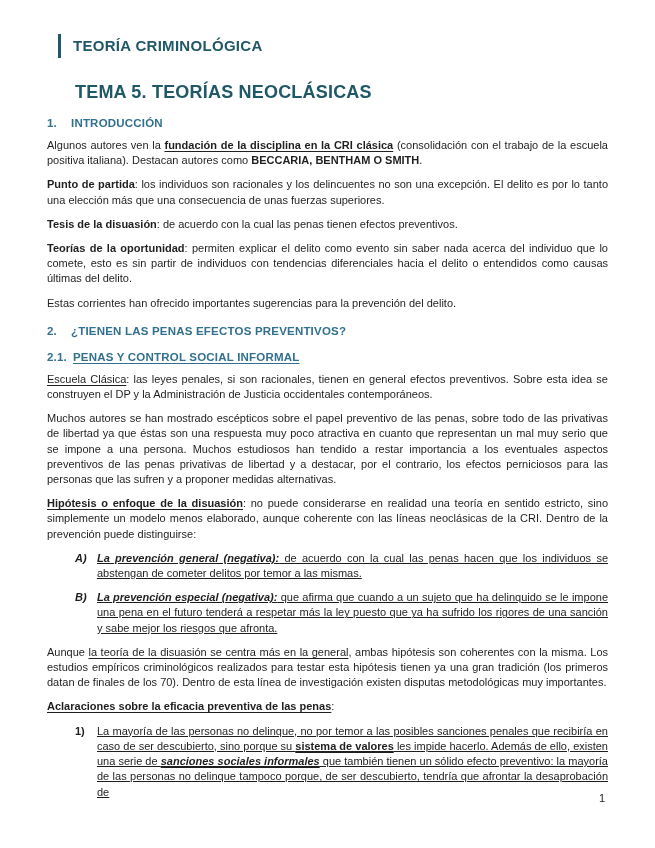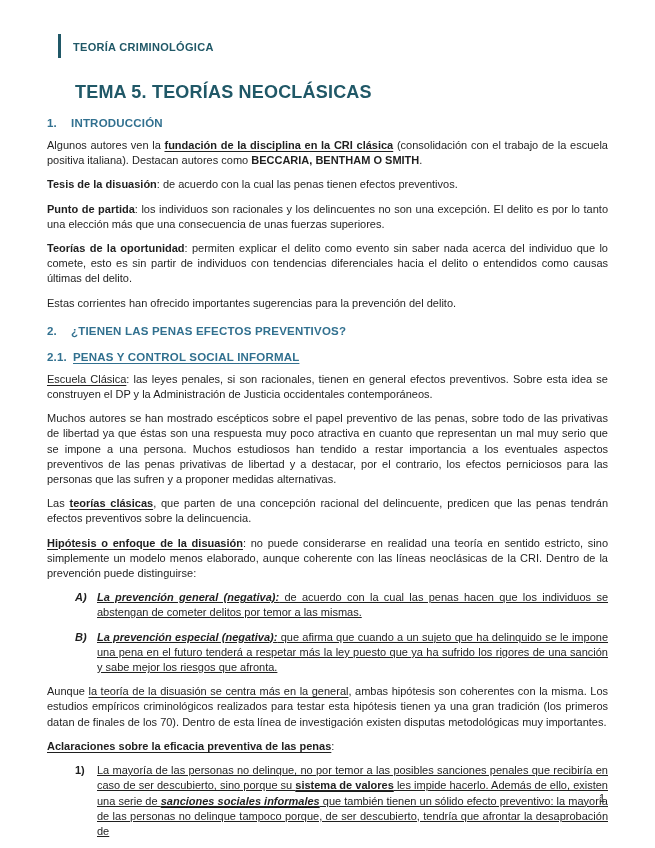--- a/index.html
+++ b/index.html
@@ -18,21 +18,21 @@
     color: var(--text, #1f1f1f);
   }
   .doc-header {
     margin-left: 11px;
     border-left: 3px solid var(--heading_dark, #205867);
     padding: 3px 0 3px 12px;
   }
   .doc-header-text {
     color: var(--heading_dark, #205867);
     font-weight: bold;
-    font-size: 11px;
+    font-size: 15px;
     letter-spacing: 0.3px;
   }
   .doc-title {
     color: var(--heading_dark, #205867);
     font-weight: bold;
     font-size: 18px;
     margin: 24px 0 0 28px;
     letter-spacing: 0.2px;
   }
   .sec-heading {
@@ -78,35 +78,34 @@
   <div class="doc-header">
     <span class="doc-header-text">TEORÍA CRIMINOLÓGICA</span>
   </div>
   <div class="doc-title">TEMA 5. TEORÍAS NEOCLÁSICAS</div>
   <div>
       <div class="sec-heading">
         <span class="h-num">1.</span>
         <span class="h-text">INTRODUCCIÓN</span>
       </div>
       <p class="para"><span>Algunos autores ven la </span><span class="b u">fundación de la disciplina en la CRI clásica</span><span> (consolidación con el trabajo de la escuela positiva italiana). Destacan autores como </span><span class="b">BECCARIA, BENTHAM O SMITH</span><span>.</span></p>
+      <p class="para"><span class="b">Punto de partida</span><span>: los individuos son racionales y los delincuentes no son una excepción. El delito es por lo tanto una elección más que una consecuencia de unas fuerzas superiores.</span></p>
       <p class="para"><span class="b">Tesis de la disuasión</span><span>: de acuerdo con la cual las penas tienen efectos preventivos.</span></p>
-      <p class="para"><span class="b">Punto de partida</span><span>: los individuos son racionales y los delincuentes no son una excepción. El delito es por lo tanto una elección más que una consecuencia de unas fuerzas superiores.</span></p>
       <p class="para"><span class="b">Teorías de la oportunidad</span><span>: permiten explicar el delito como evento sin saber nada acerca del individuo que lo comete, esto es sin partir de individuos con tendencias diferenciales hacia el delito o entendidos como causas últimas del delito.</span></p>
       <p class="para"><span>Estas corrientes han ofrecido importantes sugerencias para la prevención del delito.</span></p>
       <div class="sec-heading">
         <span class="h-num">2.</span>
         <span class="h-text">¿TIENEN LAS PENAS EFECTOS PREVENTIVOS?</span>
       </div>
       <div class="sec-heading sub">
         <span class="h-num">2.1.</span>
         <span class="h-text u">PENAS Y CONTROL SOCIAL INFORMAL</span>
       </div>
       <p class="para"><span class="u">Escuela Clásica</span><span>: las leyes penales, si son racionales, tienen en general efectos preventivos. Sobre esta idea se construyen el DP y la Administración de Justicia occidentales contemporáneos.</span></p>
       <p class="para"><span>Muchos autores se han mostrado escépticos sobre el papel preventivo de las penas, sobre todo de las privativas de libertad ya que éstas son una respuesta muy poco atractiva en cuanto que representan un mal muy serio que se impone a una persona. Muchos estudiosos han tendido a restar importancia a los eventuales aspectos preventivos de las penas privativas de libertad y a destacar, por el contrario, los efectos perniciosos para las personas que las sufren y a proponer medidas alternativas.</span></p>
-      <p class="para"><span>Las </span><span class="b u">teorías clásicas</span><span>, que parten de una concepción racional del delincuente, predicen que las penas tendrán efectos preventivos sobre la delincuencia.</span></p>
       <p class="para"><span class="b u">Hipótesis o enfoque de la disuasión</span><span>: no puede considerarse en realidad una teoría en sentido estricto, sino simplemente un modelo menos elaborado, aunque coherente con las líneas neoclásicas de la CRI. Dentro de la prevención puede distinguirse:</span></p>
       <div class="li">
         <span class="li-label i">A)</span>
         <span class="li-body"><span class="b i">La prevención general (negativa):</span><span> de acuerdo con la cual las penas hacen que los individuos se abstengan de cometer delitos por temor a las mismas.</span></span>
       </div>
       <div class="li">
         <span class="li-label i">B)</span>
         <span class="li-body"><span class="b i">La prevención especial (negativa):</span><span> que afirma que cuando a un sujeto que ha delinquido se le impone una pena en el futuro tenderá a respetar más la ley puesto que ya ha sufrido los rigores de una sanción y sabe mejor los riesgos que afronta.</span></span>
       </div>
       <p class="para"><span>Aunque </span><span class="u">la teoría de la disuasión se centra más en la general</span><span>, ambas hipótesis son coherentes con la misma. Los estudios empíricos criminológicos realizados para testar esta hipótesis tienen ya una gran tradición (los primeros datan de finales de los 70). Dentro de esta línea de investigación existen disputas metodológicas muy importantes.</span></p>

